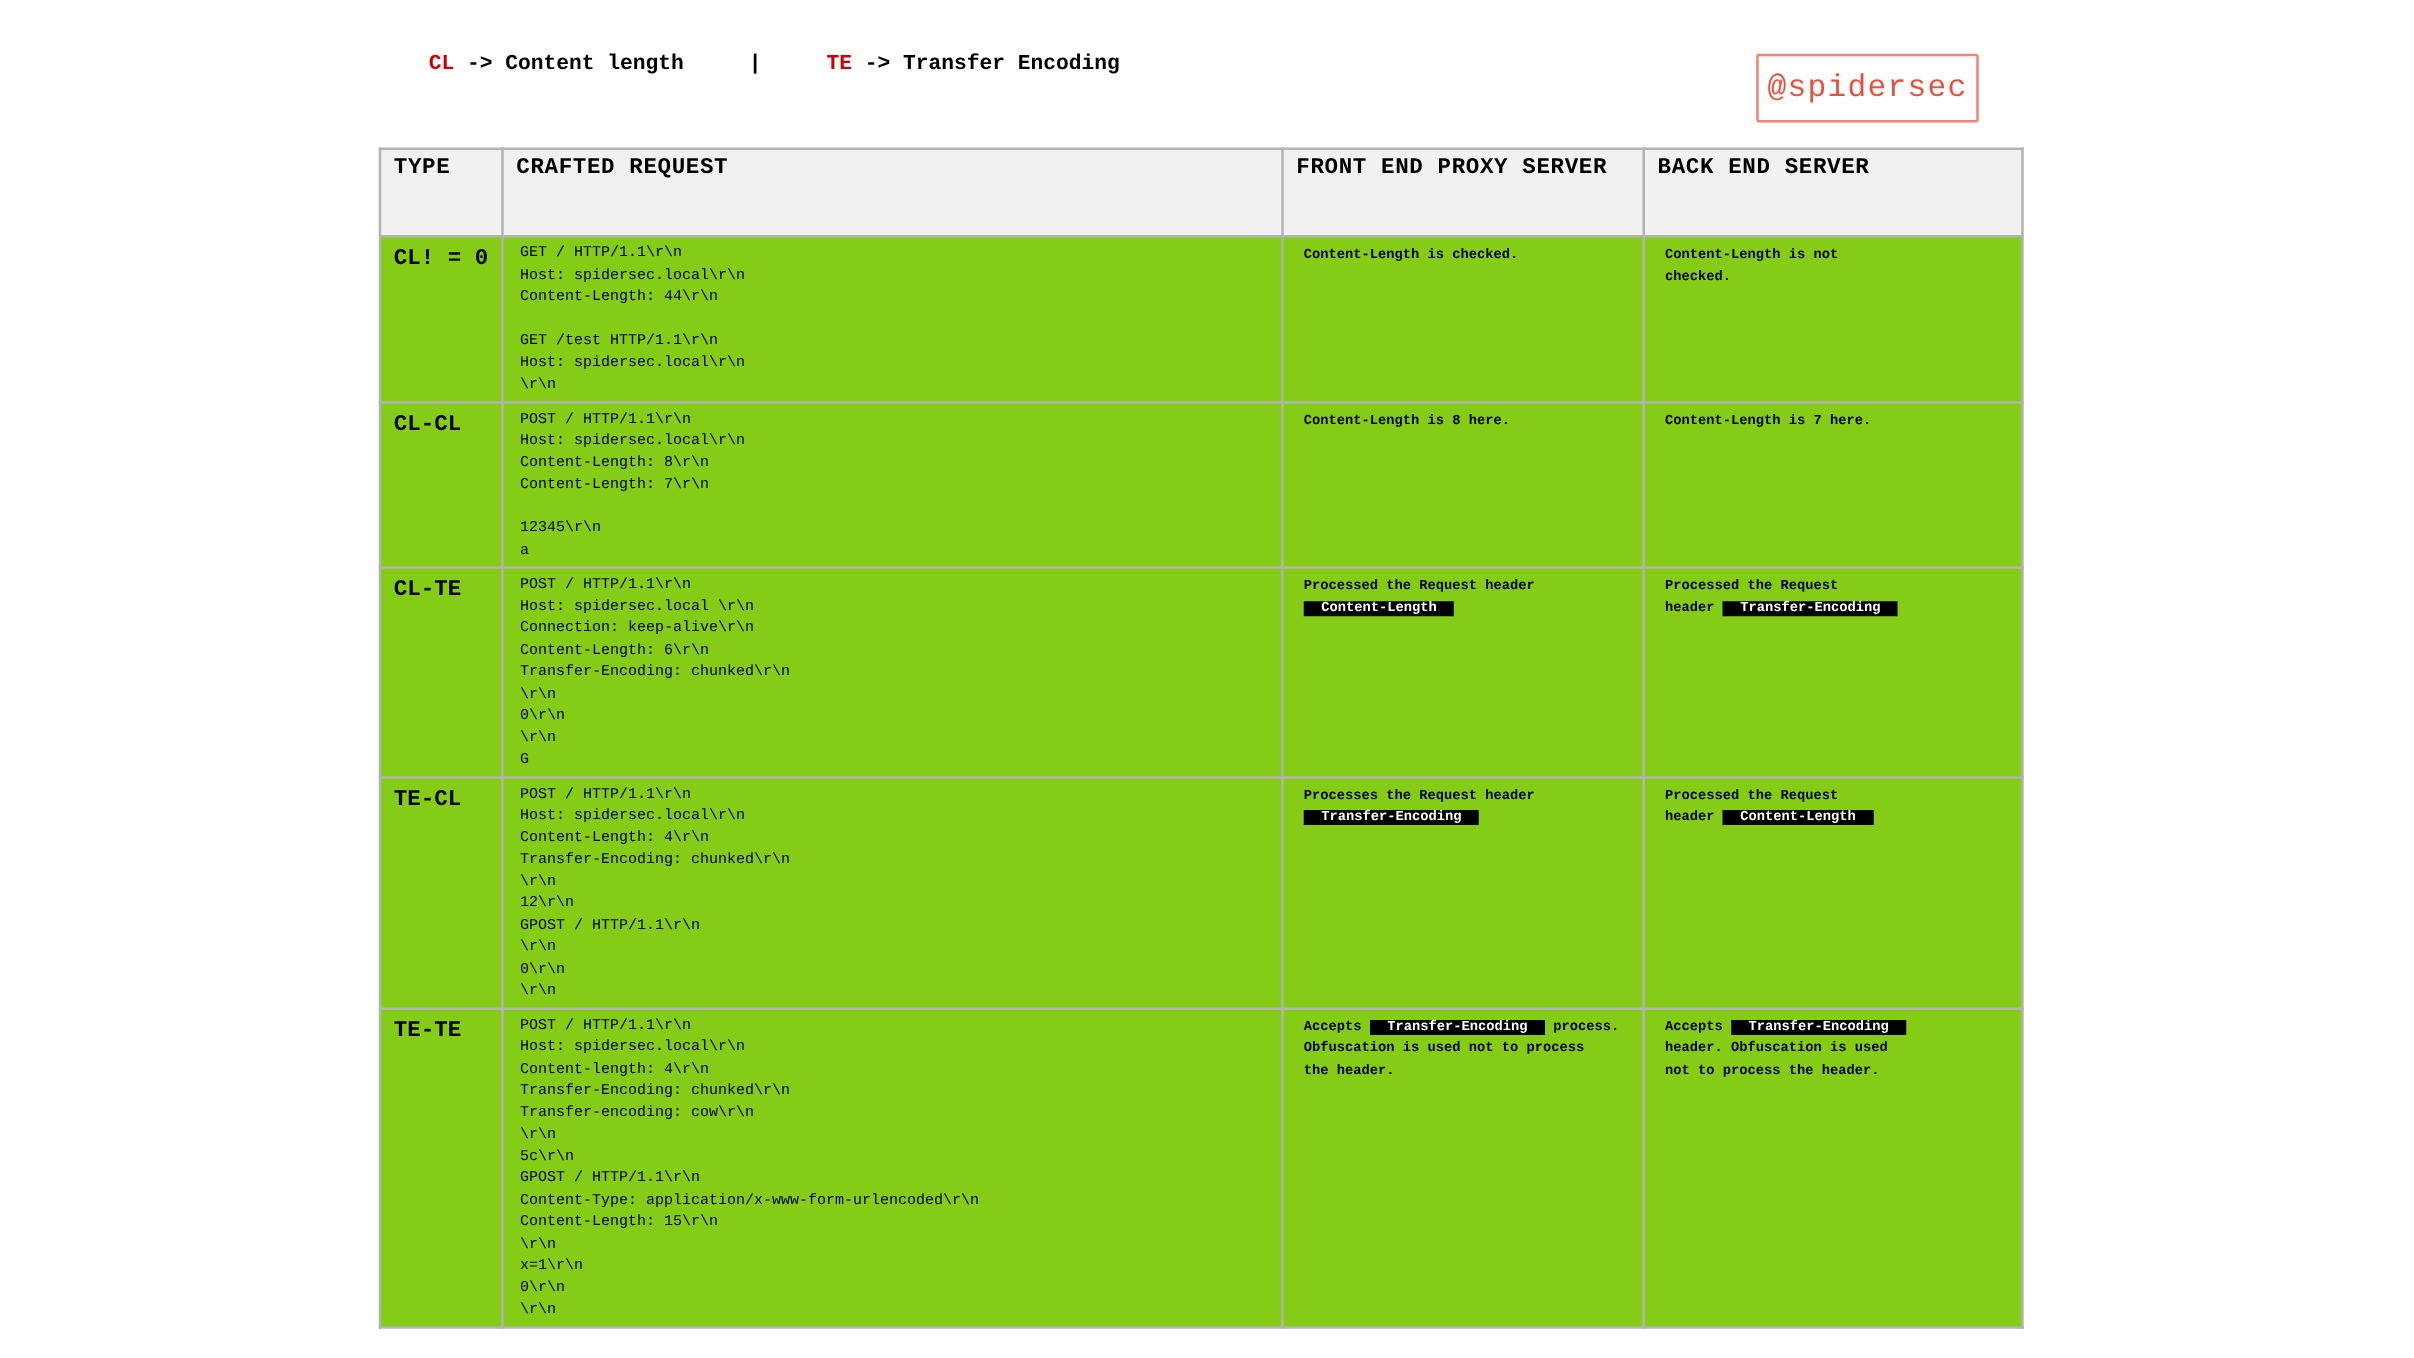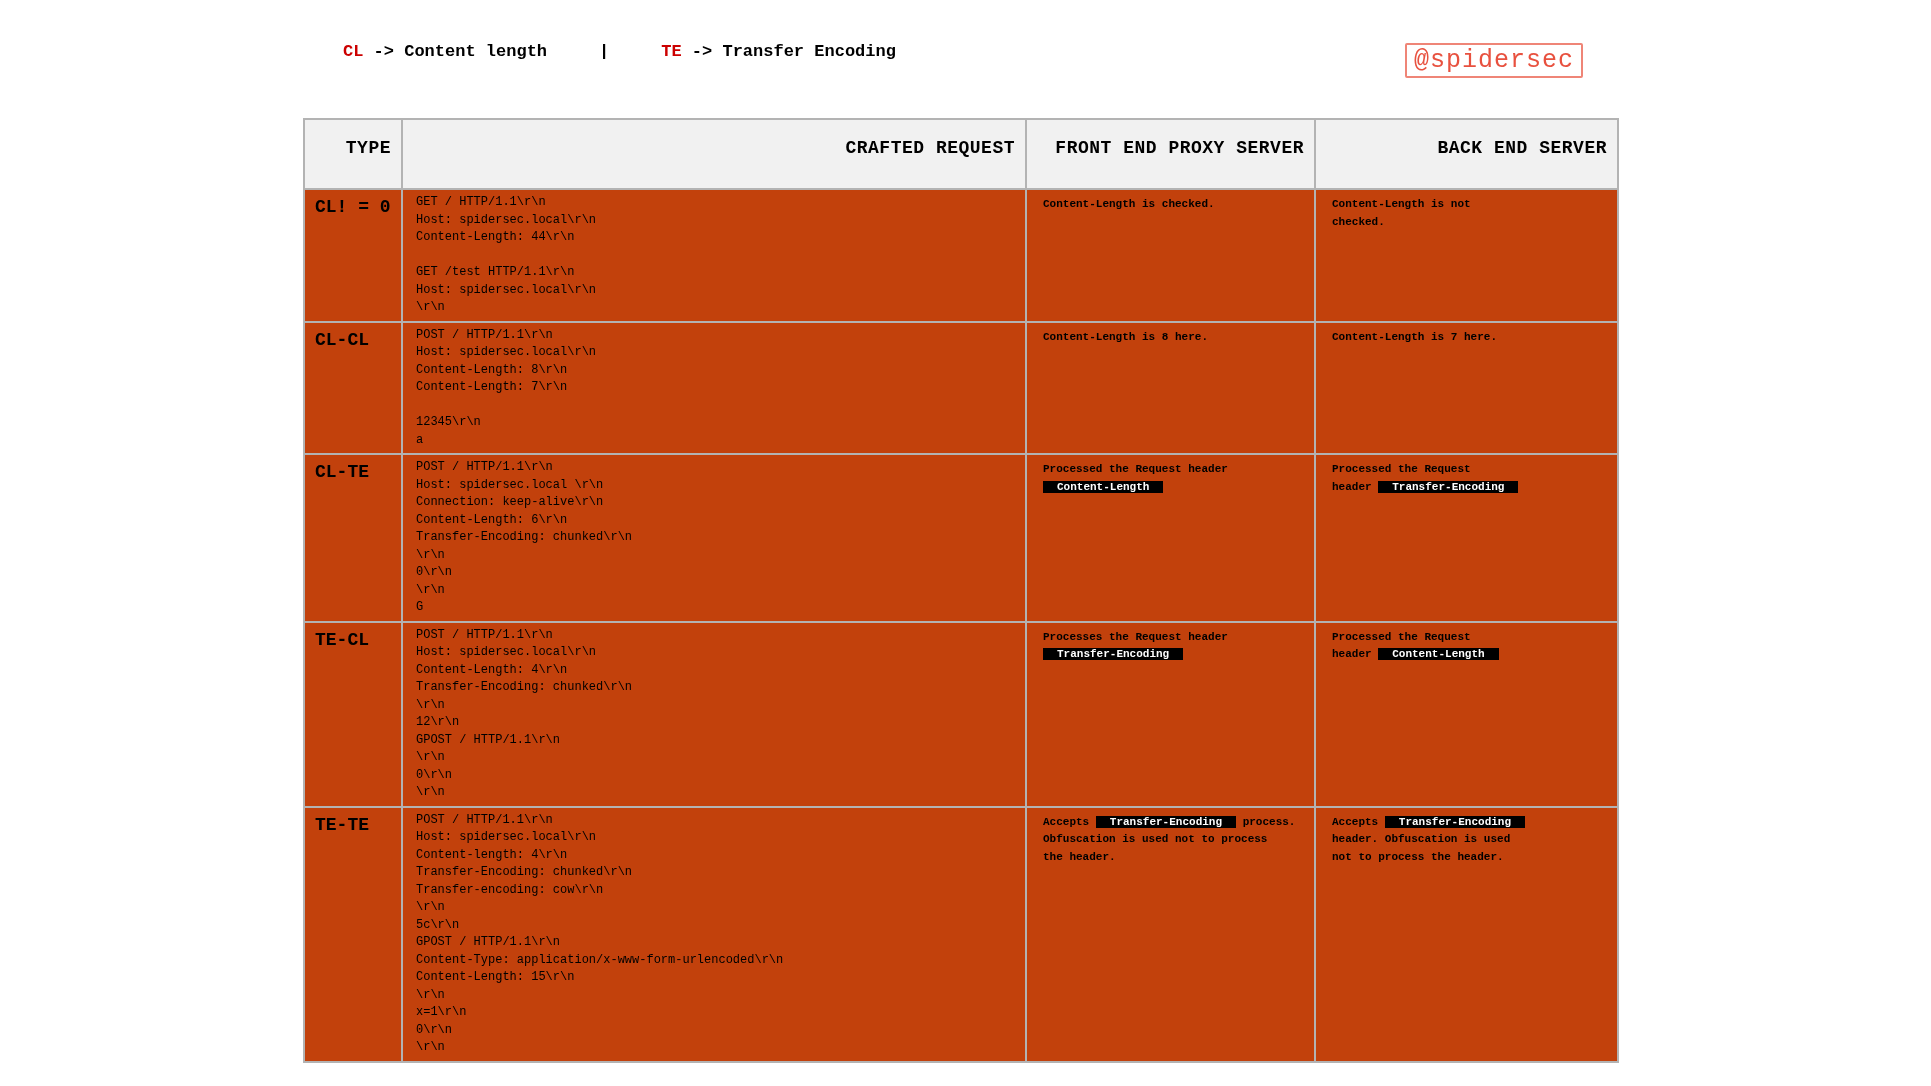--- a/index.html
+++ b/index.html
@@ -10,41 +10,41 @@
   }
   
   .legend {
     position:absolute; left:303px; top:42px;
     font-size:17px; font-weight:bold; white-space:pre;margin-left:40px;
   }
   .legend .abbr { color:var(--accent,#cc0000); }
   .legend .divider { display:inline-block; margin:0 52px; }
   
   .badge {
-    position:absolute; left:1405px; top:43px; width:178px; height:35px;
+    position:absolute; left:1405px; top:43px; width:178px; height:55px;
     box-sizing:border-box; display:flex; align-items:center; justify-content:center;
     font-size:25px; letter-spacing:1px;
     color:var(--badge,#e8513f); border:2px solid var(--badge-border,#ef8577); border-radius:2px;
     background:#fff;
   }
   
   .smuggle-table {
     position:absolute; left:303px; top:118px; width:1314px;
     border-collapse:collapse; table-layout:fixed;
   }
   .smuggle-table th, .smuggle-table td {
     border:2px solid var(--table-border,#b3b3b3);
     vertical-align:top; text-align:left; box-sizing:border-box;
   }
   .smuggle-table th {
     background:var(--header-bg,#f1f1f1);
     font-size:18px; font-weight:bold; letter-spacing:.5px;
-    padding:18px 10px; height:70px;text-align:right;
+    padding:4px 10px; height:70px;
   }
-  .smuggle-table td { padding:4px 10px; background:#c2410c; }
+  .smuggle-table td { padding:4px 10px; background:#84cc16; }
   .type-cell { font-size:18px; font-weight:bold; padding-top:7px !important; white-space:pre; }
   .request-cell { padding-left:13px !important; }
   .request-cell .code-line {
     font-size:12px; font-weight:normal; line-height:17.5px; white-space:pre;
   }
   .note-cell { font-size:11px; font-weight:bold; padding-left:16px !important; padding-top:6px !important; }
   .note-cell .seg-line { line-height:17.5px; white-space:pre; }
   .hl {
     background:var(--hl-bg,#000); color:var(--hl-text,#fff);
     padding:0 14px;

